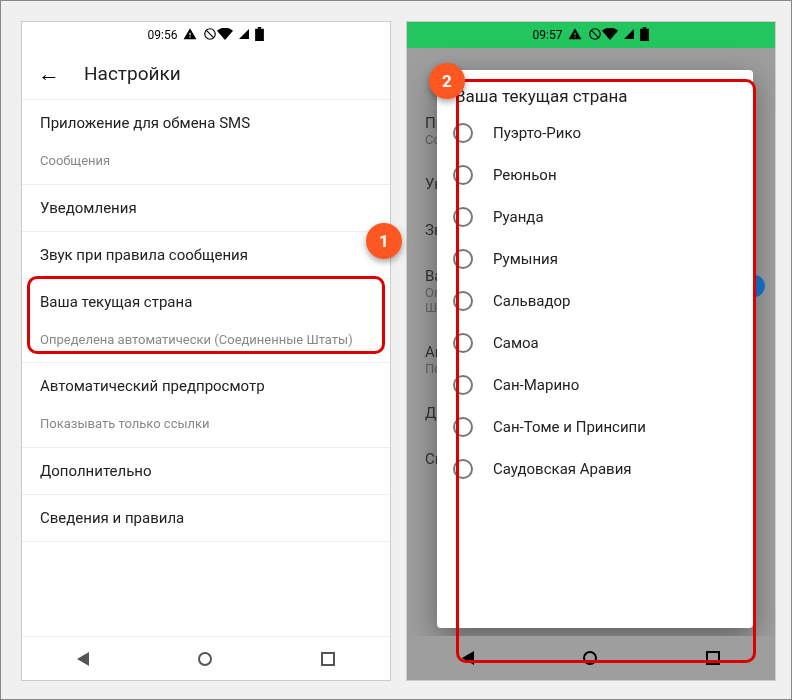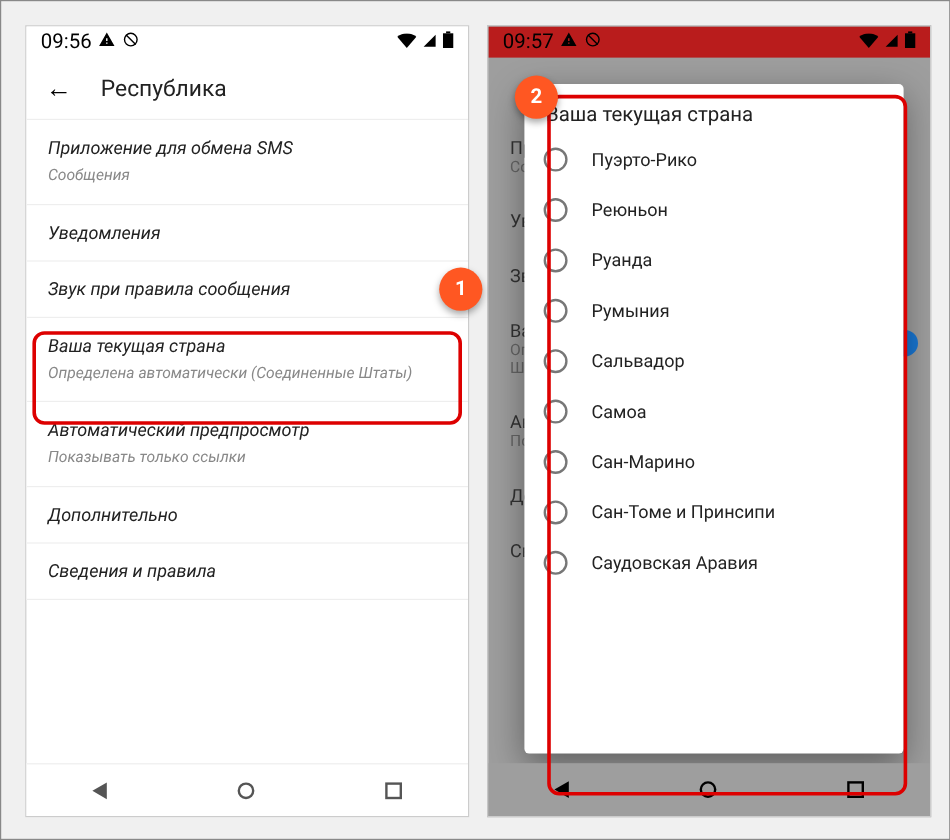--- a/index.html
+++ b/index.html
@@ -20,49 +20,49 @@
     border: 1px solid #ccc;
     overflow: hidden;
   }
   .phone-left { left: 20px; }
   .phone-right { left: 405px; background: #9e9e9e; }
   .statusbar {
     height: 26px;
     background: #fff;
     color: #000;
     display: flex;
-    justify-content: space-between;
+    justify-content: center;
     align-items: center;
     padding: 0 12px;
-    font-size: 17px;
+    font-size: 12px;
     font-weight: 400;
   }
-  .phone-right .statusbar { background: #b91c1c; color: #000; }
+  .phone-right .statusbar { background: #22c55e; color: #000; }
   .status-left { display: flex; gap: 6px; align-items: center; }
   .status-right { display: flex; gap: 4px; align-items: center; }
   .ico { display: inline-block; }
   .wifi-ico, .batt-ico, .warn-ico, .nodist-ico { font-size: 13px; }
   .appbar {
     height: 52px;
     display: flex;
     align-items: center;
     padding: 0 16px;
     gap: 24px;
     background: #fff;
     border-bottom: 1px solid #eee;
   }
   .back-arrow { font-size: 22px; }
   .appbar-title { font-size: 19px; font-weight: 400; color: #222; }
-  .list { background: #fff; font-style: italic; }
+  .list { background: #fff; }
   .list-item {
     padding: 14px 18px;
     border-bottom: 1px solid #eee;
   }
   .list-title { font-size: 15px; color: #222; }
-  .list-sub { font-size: 13px; color: #888; margin-top: 6px; line-height: 1.35; }
+  .list-sub { font-size: 13px; color: #888; margin-top: 20px; line-height: 1.35; }
   .highlight-box {
     border: 3px solid #d00;
     border-radius: 10px;
     position: absolute;
     pointer-events: none;
   }
   .hb1 { left: 26px; top: 275px; width: 358px; height: 78px; }
   .hb2 { left: 455px; top: 78px; width: 300px; height: 584px; }
   .marker {
     position: absolute;
@@ -177,21 +177,21 @@
       <span class="ico">
         <svg width="9" height="14" viewBox="0 0 10 16" fill="#000">
             <rect x="0" y="2" width="10" height="14"></rect>
             <rect x="3" y="0" width="4" height="2"></rect>
           </svg>
       </span>
     </div>
   </div>
   <div class="appbar">
     <span class="back-arrow">←</span>
-    <span class="appbar-title">Республика</span>
+    <span class="appbar-title">Настройки</span>
   </div>
   <div class="list">
     <div class="list-item">
       <div class="list-title">Приложение для обмена SMS</div>
       <div class="list-sub">Сообщения</div>
     </div>
     <div class="list-item">
       <div class="list-title">Уведомления</div>
     </div>
     <div class="list-item">

